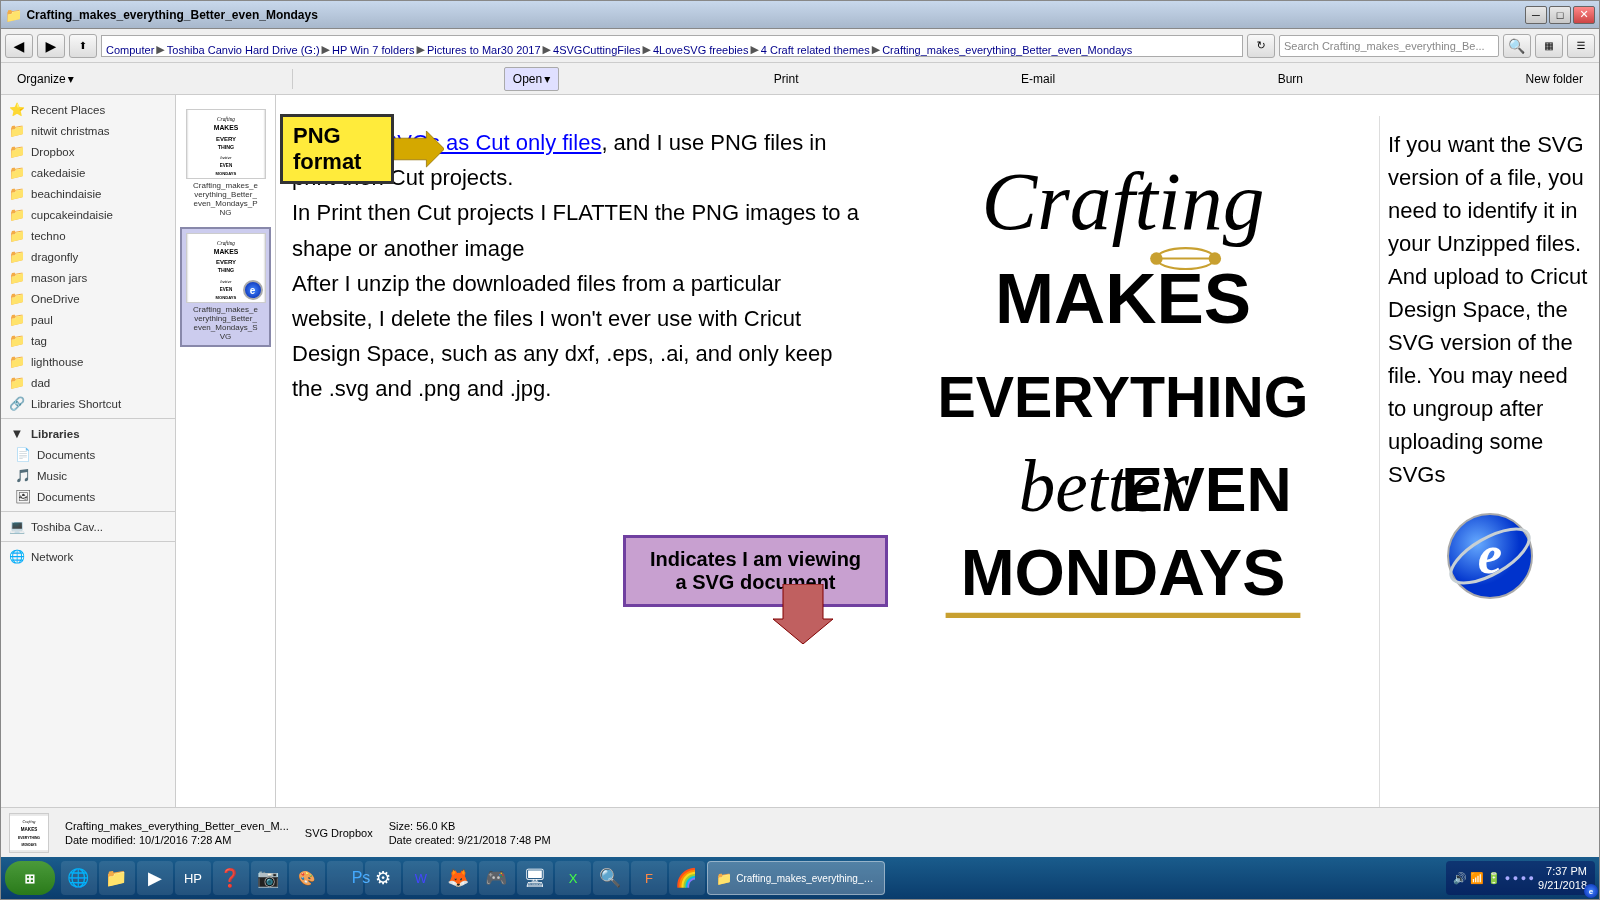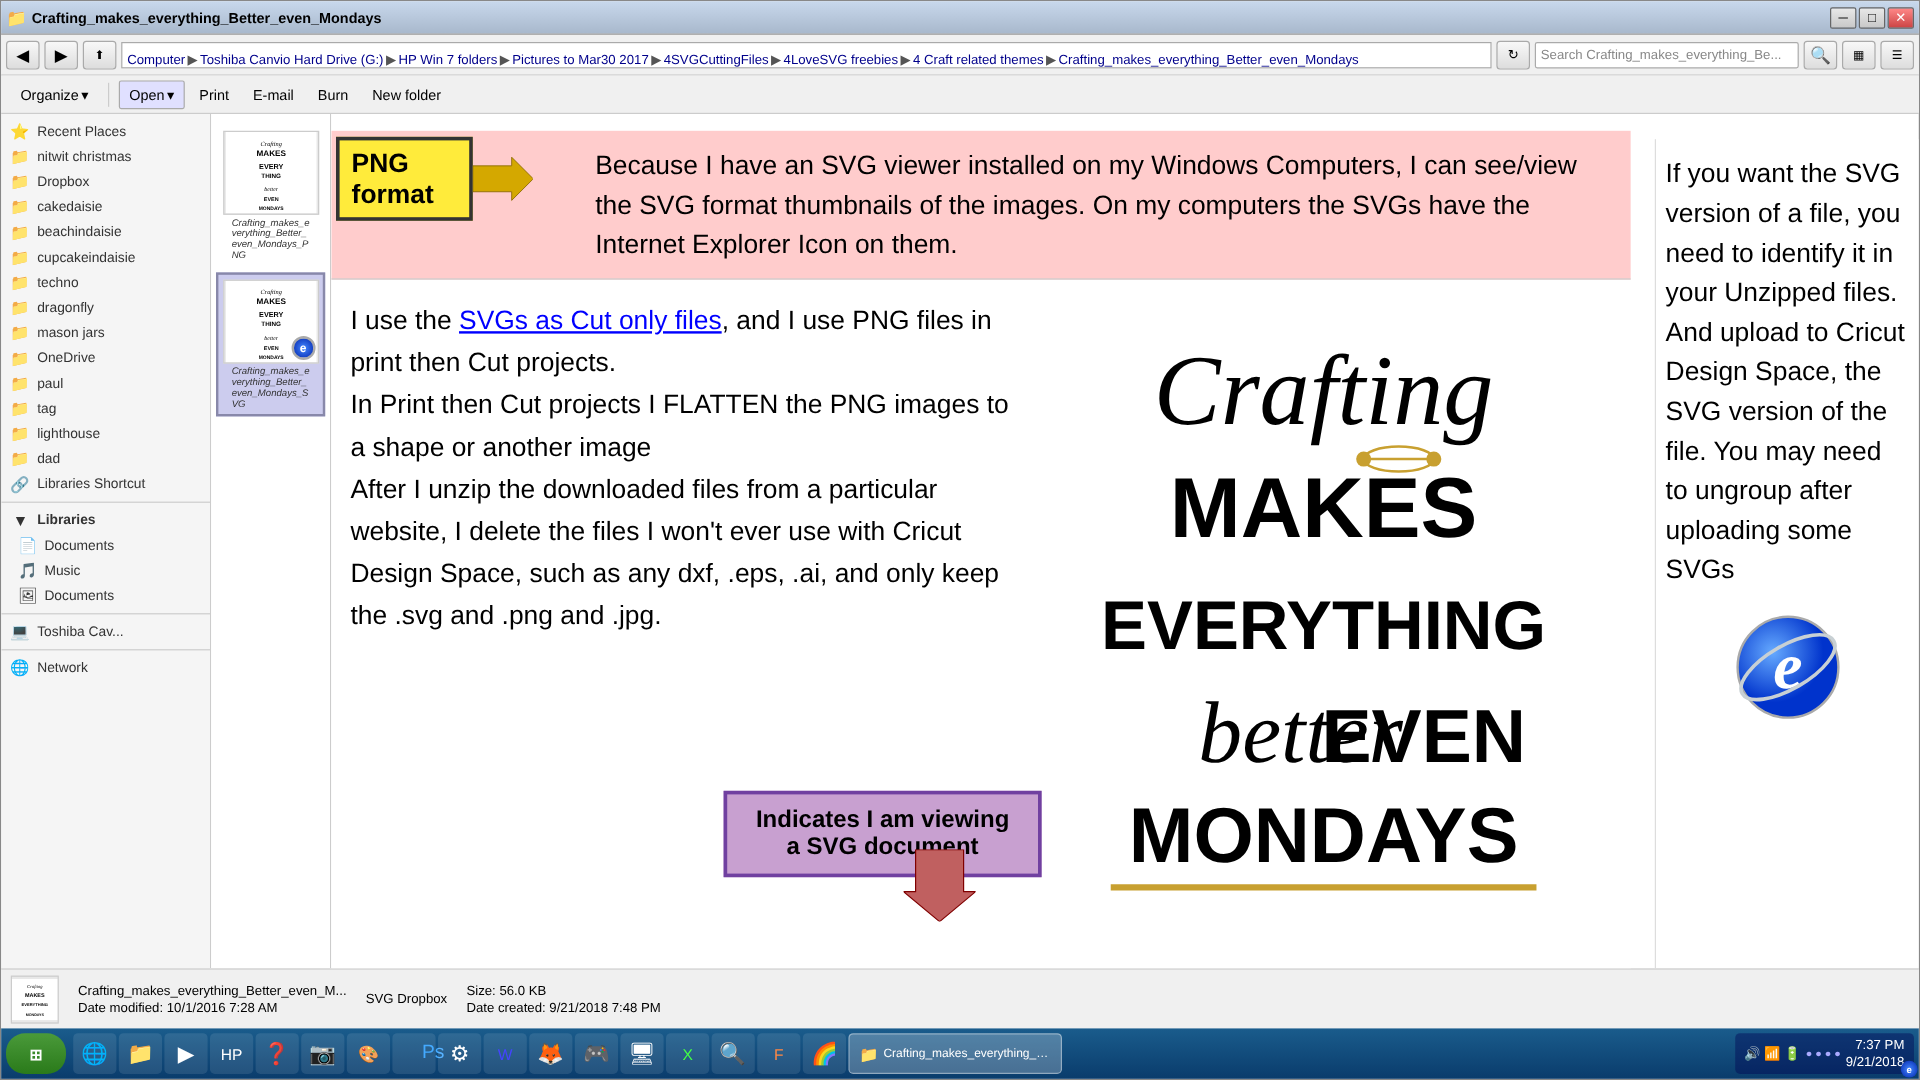--- a/index.html
+++ b/index.html
@@ -38,21 +38,21 @@
     .breadcrumb-item { color: #00008b; cursor: pointer; white-space: nowrap; }
     .breadcrumb-sep { margin: 0 2px; color: #555; }
     .search-box {
       width: 220px; height: 22px; border: 1px solid #aaa; border-radius: 2px;
       background: #fff; display: flex; align-items: center; padding: 0 4px; font-size: 11px; color: #888;
     }
 
     
     .toolbar {
       background: #f0f0f0; height: 32px; display: flex; align-items: center;
-      padding: 0 8px; border-bottom: 1px solid #ccc; gap: 4px;
+      padding: 0 8px; border-bottom: 1px solid #ccc; gap: 4px; justify-content: space-between;
     }
     .tool-btn {
       height: 24px; padding: 0 8px; border: none; background: transparent;
       cursor: pointer; font-size: 12px; display: flex; align-items: center; gap: 2px;
     }
     .separator { width: 1px; height: 20px; background: #ccc; margin: 0 4px; }
 
     
     .main-area { display: flex; flex: 1; overflow: hidden; }
 
@@ -80,24 +80,24 @@
     .file-thumb {
       display: flex; flex-direction: column; align-items: center; gap: 2px;
       padding: 4px; cursor: pointer; border: 2px solid transparent;
     }
     .file-thumb.selected { background: #cce; border: 2px solid #88a; }
     .thumb-img {
       width: 80px; height: 70px; background: #e8e8e8; border: 1px solid #ccc;
       display: flex; align-items: center; justify-content: center; font-size: 9px;
       text-align: center; position: relative; overflow: hidden;
     }
-    .thumb-label { font-size: 9px; text-align: left; color: #333; word-break: break-all; font-style: italic; }
-
-    
-    .content-area { flex: 1; display: flex; overflow: hidden; gap: 20px; }
+    .thumb-label { font-size: 9px; text-align: center; color: #333; word-break: break-all; }
+
+    
+    .content-area { flex: 1; display: flex; overflow: hidden; }
 
     
     .preview-panel {
       flex: 1; background: #fff; overflow-y: auto; padding: 0; position: relative;
     }
 
     
     .info-box-top {
       background: #ffcccc; padding: 12px 16px; border-bottom: 1px solid #ccc;
     }
@@ -382,23 +382,20 @@
               <span>PNG format</span>
             </div>
 
             <svg width="70" height="50" viewBox="0 0 70 50">
               <polygon points="0,10 45,10 45,0 70,25 45,50 45,40 0,40" fill="#d4a800" stroke="#8a6800" stroke-width="1"></polygon>
             </svg>
           </div>
         </div>
 
         
-        <div class="info-box-top" style="padding-left:220px;min-height:85px;">
-          <p>Because I have an SVG viewer installed on my Windows Computers, I can see/view the SVG format thumbnails of the images. On my computers the SVGs have the Internet Explorer Icon on them.</p>
-        </div>
 
         
         <div class="content-body">
 
           <div class="text-section">
             <p>
               <span>I use the </span><a href="#"><span>SVGs as Cut only files</span></a><span>, and I use PNG files in print then Cut projects.<br>In Print then Cut projects I FLATTEN the PNG images to a shape or another image</span>
             </p>
             <p style="margin-bottom:20px;">After I unzip the downloaded files from a particular website, I delete the files I won't ever use with Cricut Design Space, such as any dxf, .eps, .ai, and only keep the .svg and .png and .jpg.</p>
           </div>

